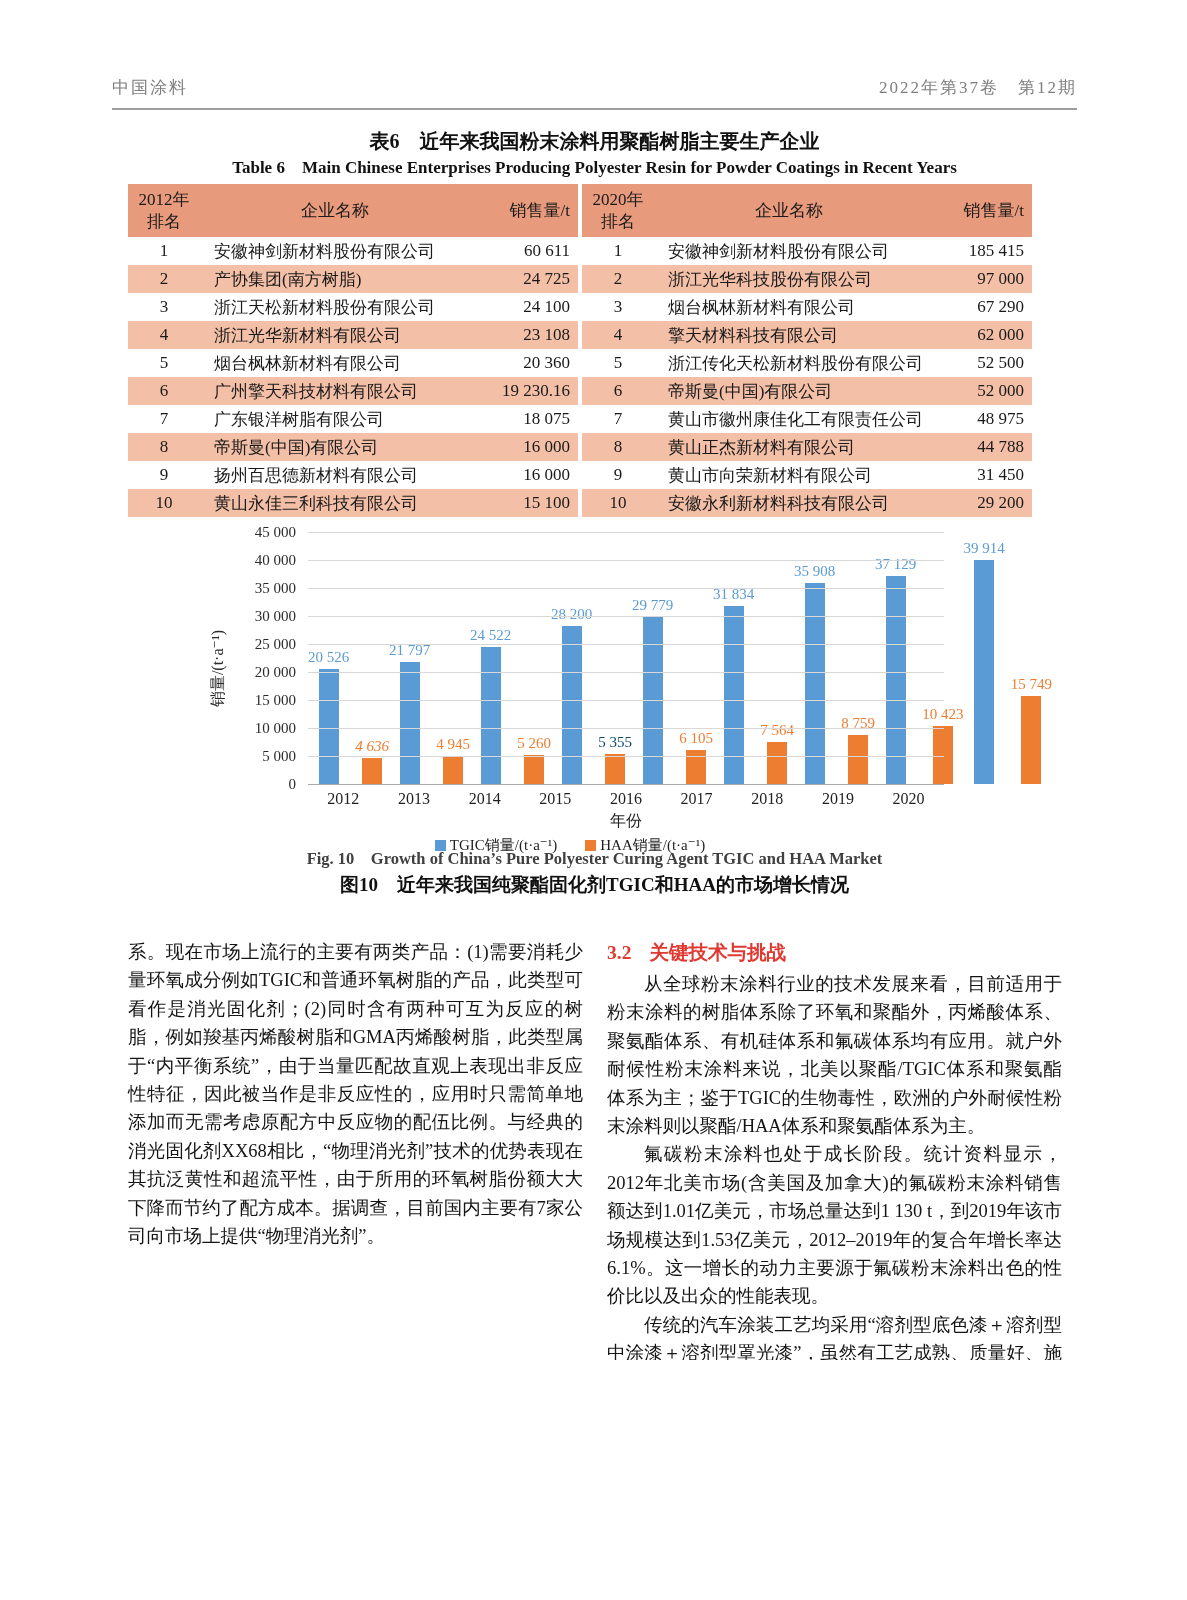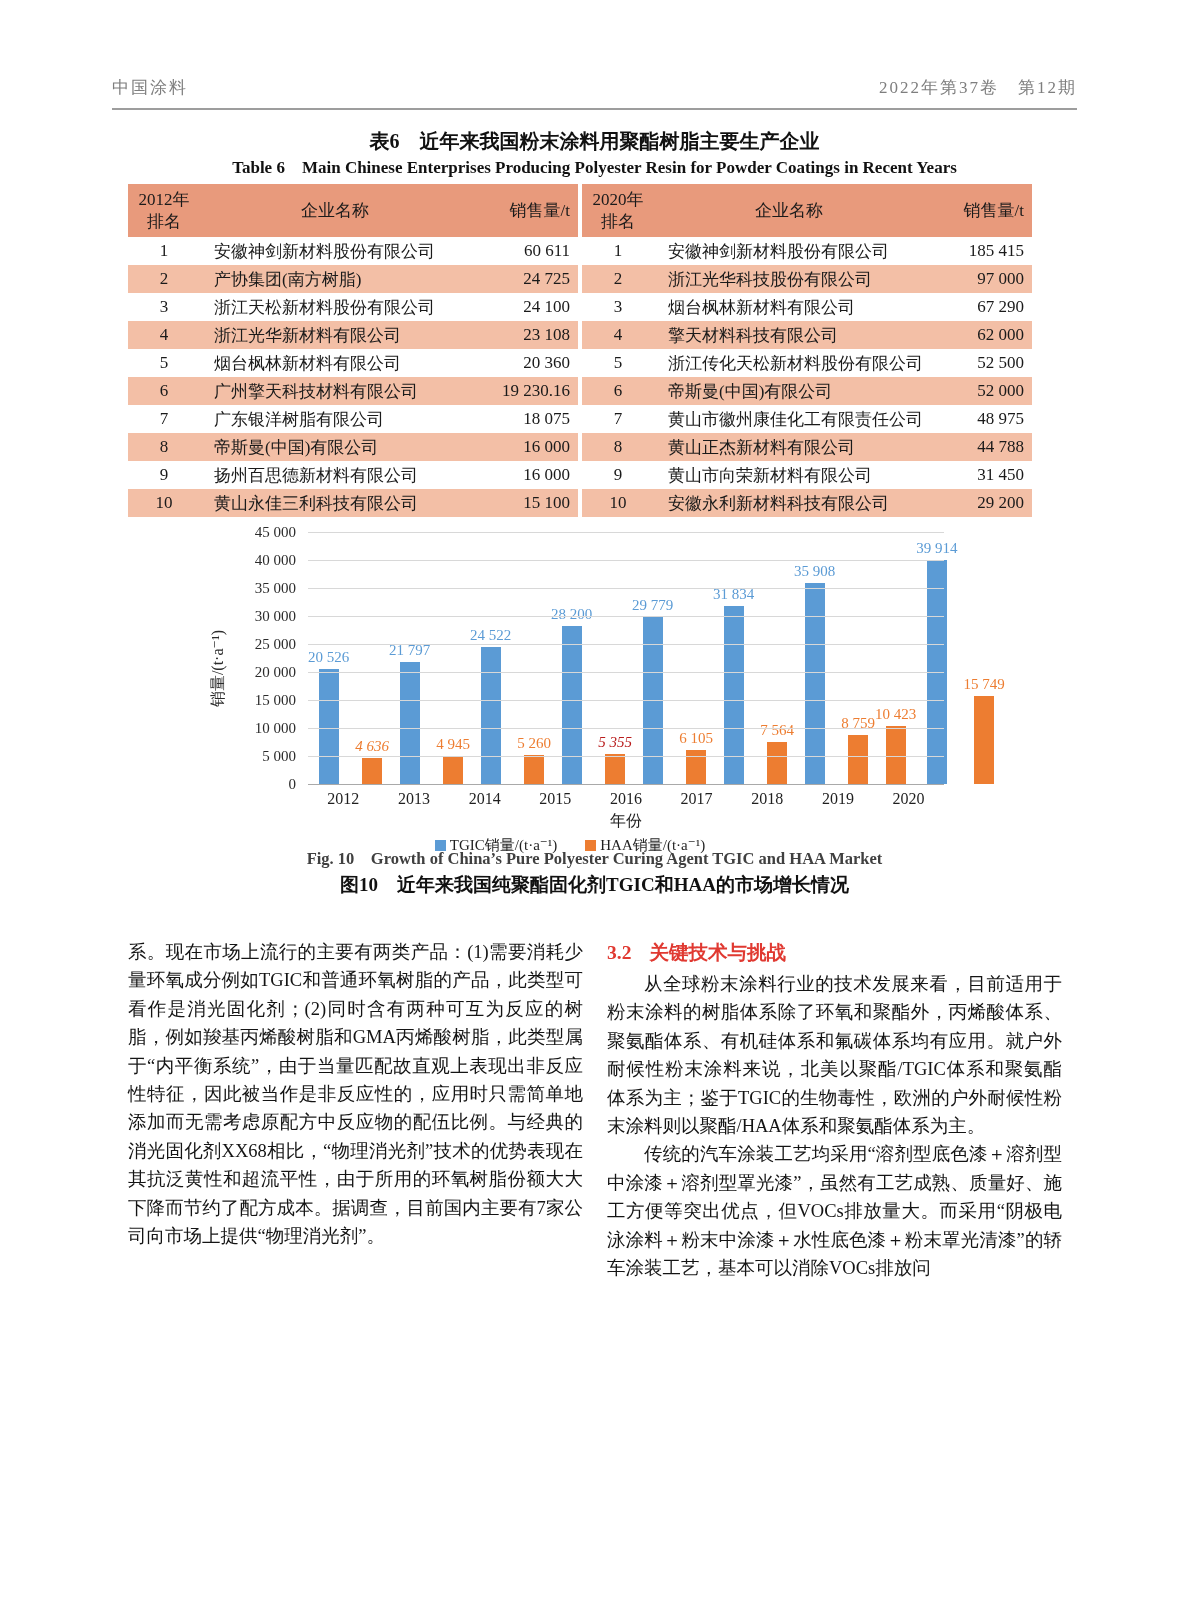--- a/index.html
+++ b/index.html
@@ -262,21 +262,21 @@
                 <div class="bar-label" style="color: rgb(237, 125, 49);">5 260</div>
                 <div class="bar" style="background: rgb(237, 125, 49); height: 29.456px;"></div>
               </div>
             </div>
             <div class="bar-group">
               <div class="bar-wrap">
                 <div class="bar-label" style="color: rgb(91, 155, 213);">28 200</div>
                 <div class="bar" style="background: rgb(91, 155, 213); height: 157.92px;"></div>
               </div>
               <div class="bar-wrap">
-                <div class="bar-label" style="color: #b91c1c; font-style: italic;">5 355</div>
+                <div class="bar-label" style="color: #0c4a6e;">5 355</div>
                 <div class="bar" style="background: rgb(237, 125, 49); height: 29.988px;"></div>
               </div>
             </div>
             <div class="bar-group">
               <div class="bar-wrap">
                 <div class="bar-label" style="color: rgb(91, 155, 213);">29 779</div>
                 <div class="bar" style="background: rgb(91, 155, 213); height: 166.762px;"></div>
               </div>
               <div class="bar-wrap">
                 <div class="bar-label" style="color: rgb(237, 125, 49);">6 105</div>
@@ -297,20 +297,24 @@
               <div class="bar-wrap">
                 <div class="bar-label" style="color: rgb(91, 155, 213);">35 908</div>
                 <div class="bar" style="background: rgb(91, 155, 213); height: 201.085px;"></div>
               </div>
               <div class="bar-wrap">
                 <div class="bar-label" style="color: rgb(237, 125, 49);">8 759</div>
                 <div class="bar" style="background: rgb(237, 125, 49); height: 49.0504px;"></div>
               </div>
             </div>
             <div class="bar-group">
+              <div class="bar-wrap">
+                <div class="bar-label" style="color: rgb(91, 155, 213);">37 129</div>
+                <div class="bar" style="background: rgb(91, 155, 213); height: 207.922px;"></div>
+              </div>
               <div class="bar-wrap">
                 <div class="bar-label" style="color: rgb(237, 125, 49);">10 423</div>
                 <div class="bar" style="background: rgb(237, 125, 49); height: 58.3688px;"></div>
               </div>
             </div>
             <div class="bar-group">
               <div class="bar-wrap">
                 <div class="bar-label" style="color: rgb(91, 155, 213);">39 914</div>
                 <div class="bar" style="background: rgb(91, 155, 213); height: 223.518px;"></div>
               </div>
@@ -358,20 +362,21 @@
 
   <div class="columns">
     <div class="col">
       <p class="no-indent">系。现在市场上流行的主要有两类产品：(1)需要消耗少量环氧成分例如TGIC和普通环氧树脂的产品，此类型可看作是消光固化剂；(2)同时含有两种可互为反应的树脂，例如羧基丙烯酸树脂和GMA丙烯酸树脂，此类型属于“内平衡系统”，由于当量匹配故直观上表现出非反应性特征，因此被当作是非反应性的，应用时只需简单地添加而无需考虑原配方中反应物的配伍比例。与经典的消光固化剂XX68相比，“物理消光剂”技术的优势表现在其抗泛黄性和超流平性，由于所用的环氧树脂份额大大下降而节约了配方成本。据调查，目前国内主要有7家公司向市场上提供“物理消光剂”。</p>
     </div>
     <div class="col">
       <div class="sec-head">
         <span class="sec-num">3.2</span><span>关键技术与挑战</span>
       </div>
       <p>从全球粉末涂料行业的技术发展来看，目前适用于粉末涂料的树脂体系除了环氧和聚酯外，丙烯酸体系、聚氨酯体系、有机硅体系和氟碳体系均有应用。就户外耐候性粉末涂料来说，北美以聚酯/TGIC体系和聚氨酯体系为主；鉴于TGIC的生物毒性，欧洲的户外耐候性粉末涂料则以聚酯/HAA体系和聚氨酯体系为主。</p>
+      <p>氟碳粉末涂料也处于成长阶段。统计资料显示，2012年北美市场(含美国及加拿大)的氟碳粉末涂料销售额达到1.01亿美元，市场总量达到1 130 t，到2019年该市场规模达到1.53亿美元，2012–2019年的复合年增长率达6.1%。这一增长的动力主要源于氟碳粉末涂料出色的性价比以及出众的性能表现。</p>
       <p>传统的汽车涂装工艺均采用“溶剂型底色漆＋溶剂型中涂漆＋溶剂型罩光漆”，虽然有工艺成熟、质量好、施工方便等突出优点，但VOCs排放量大。而采用“阴极电泳涂料＋粉末中涂漆＋水性底色漆＋粉末罩光清漆”的轿车涂装工艺，基本可以消除VOCs排放问</p>
     </div>
   </div>
 
   <div class="page-footer">
     <span class="page-num">10</span>
     <span class="footer-vbar"></span>
     <span class="footer-brand">
       <span class="brand-cn">涂料十年</span>
       <span class="brand-en">Coatings in Ten Years</span>

